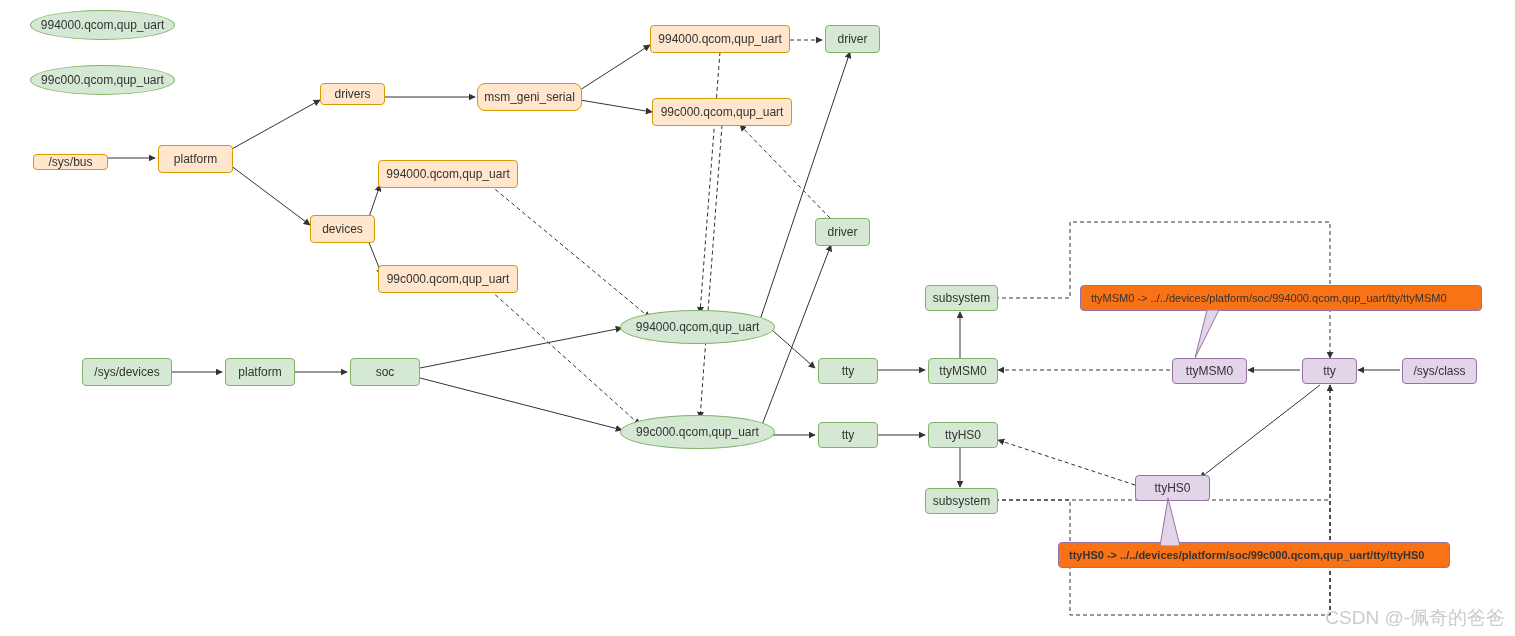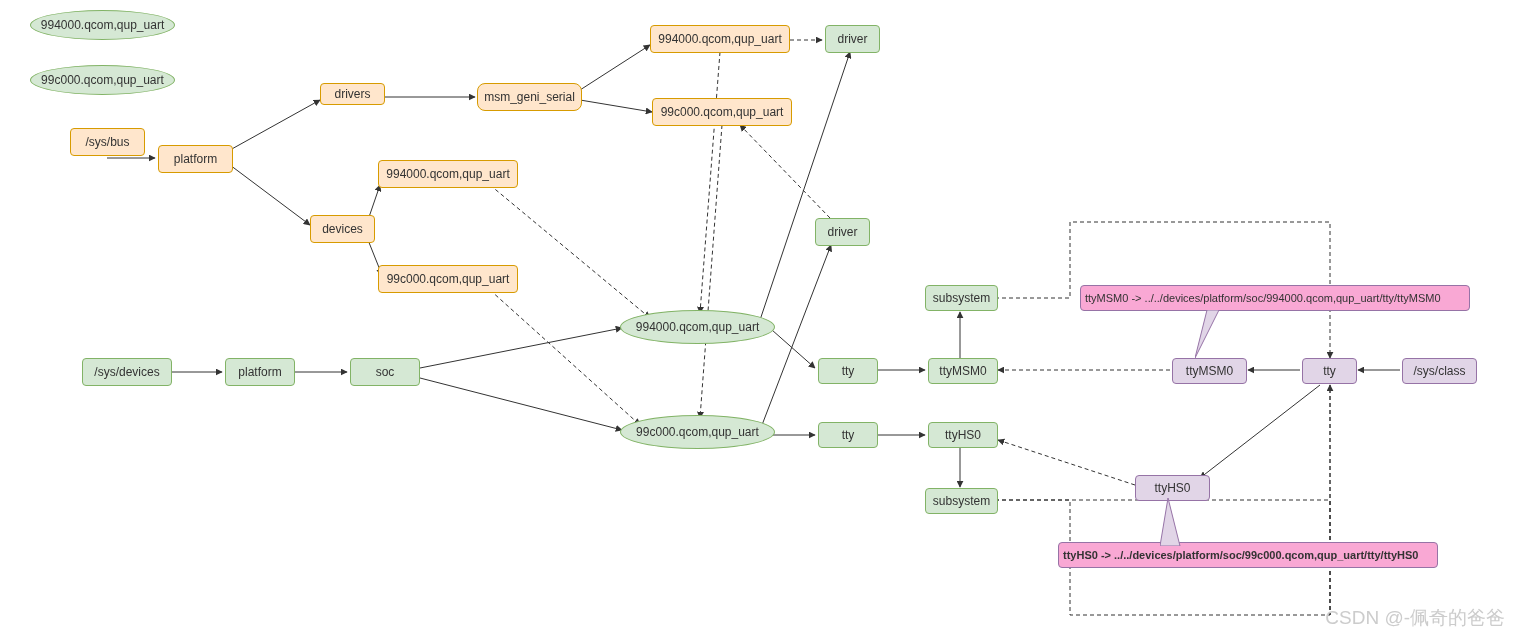--- a/index.html
+++ b/index.html
@@ -37,24 +37,24 @@
   .purple {
     background: #e1d5e7;
     border-color: #9673a6;
     color: #333;
   }
   .ellipse {
     border-radius: 50%;
   }
   .callout {
     position: absolute;
-    background: #f9a8d4;
+    background: #f97316;
     border: 1px solid #9673a6;
     border-radius: 4px;
-    padding: 6px 4px;
+    padding: 6px 10px;
     font-size: 11px;
     color: #333;
   }
   svg.edges {
     position: absolute;
     top: 0;
     left: 0;
     width: 1515px;
     height: 636px;
     pointer-events: none;
@@ -148,21 +148,21 @@
   <path d="M 995 500 L 1070 500 L 1070 615 L 1330 615 L 1330 385" fill="none" stroke="#333" stroke-width="1" stroke-dasharray="4,3" marker-end="url(#arrow)"></path>
 </svg>
 
 <div class="node green ellipse" style="left:30px; top:10px; width:145px; height:30px;">
     <span>994000.qcom,qup_uart</span>
   </div>
 <div class="node green ellipse" style="left:30px; top:65px; width:145px; height:30px;">
     <span>99c000.qcom,qup_uart</span>
   </div>
 
-<div class="node orange" style="left:33px; top:128px; width:75px; height:28px;margin-left:37px;">
+<div class="node orange" style="left:33px; top:154px; width:75px; height:16px;">
     <span>/sys/bus</span>
   </div>
 <div class="node orange" style="left:158px; top:145px; width:75px; height:28px;">
     <span>platform</span>
   </div>
 <div class="node orange" style="left:320px; top:83px; width:65px; height:22px;">
     <span>drivers</span>
   </div>
 <div class="node orange" style="left:310px; top:215px; width:65px; height:28px;">
     <span>devices</span>

